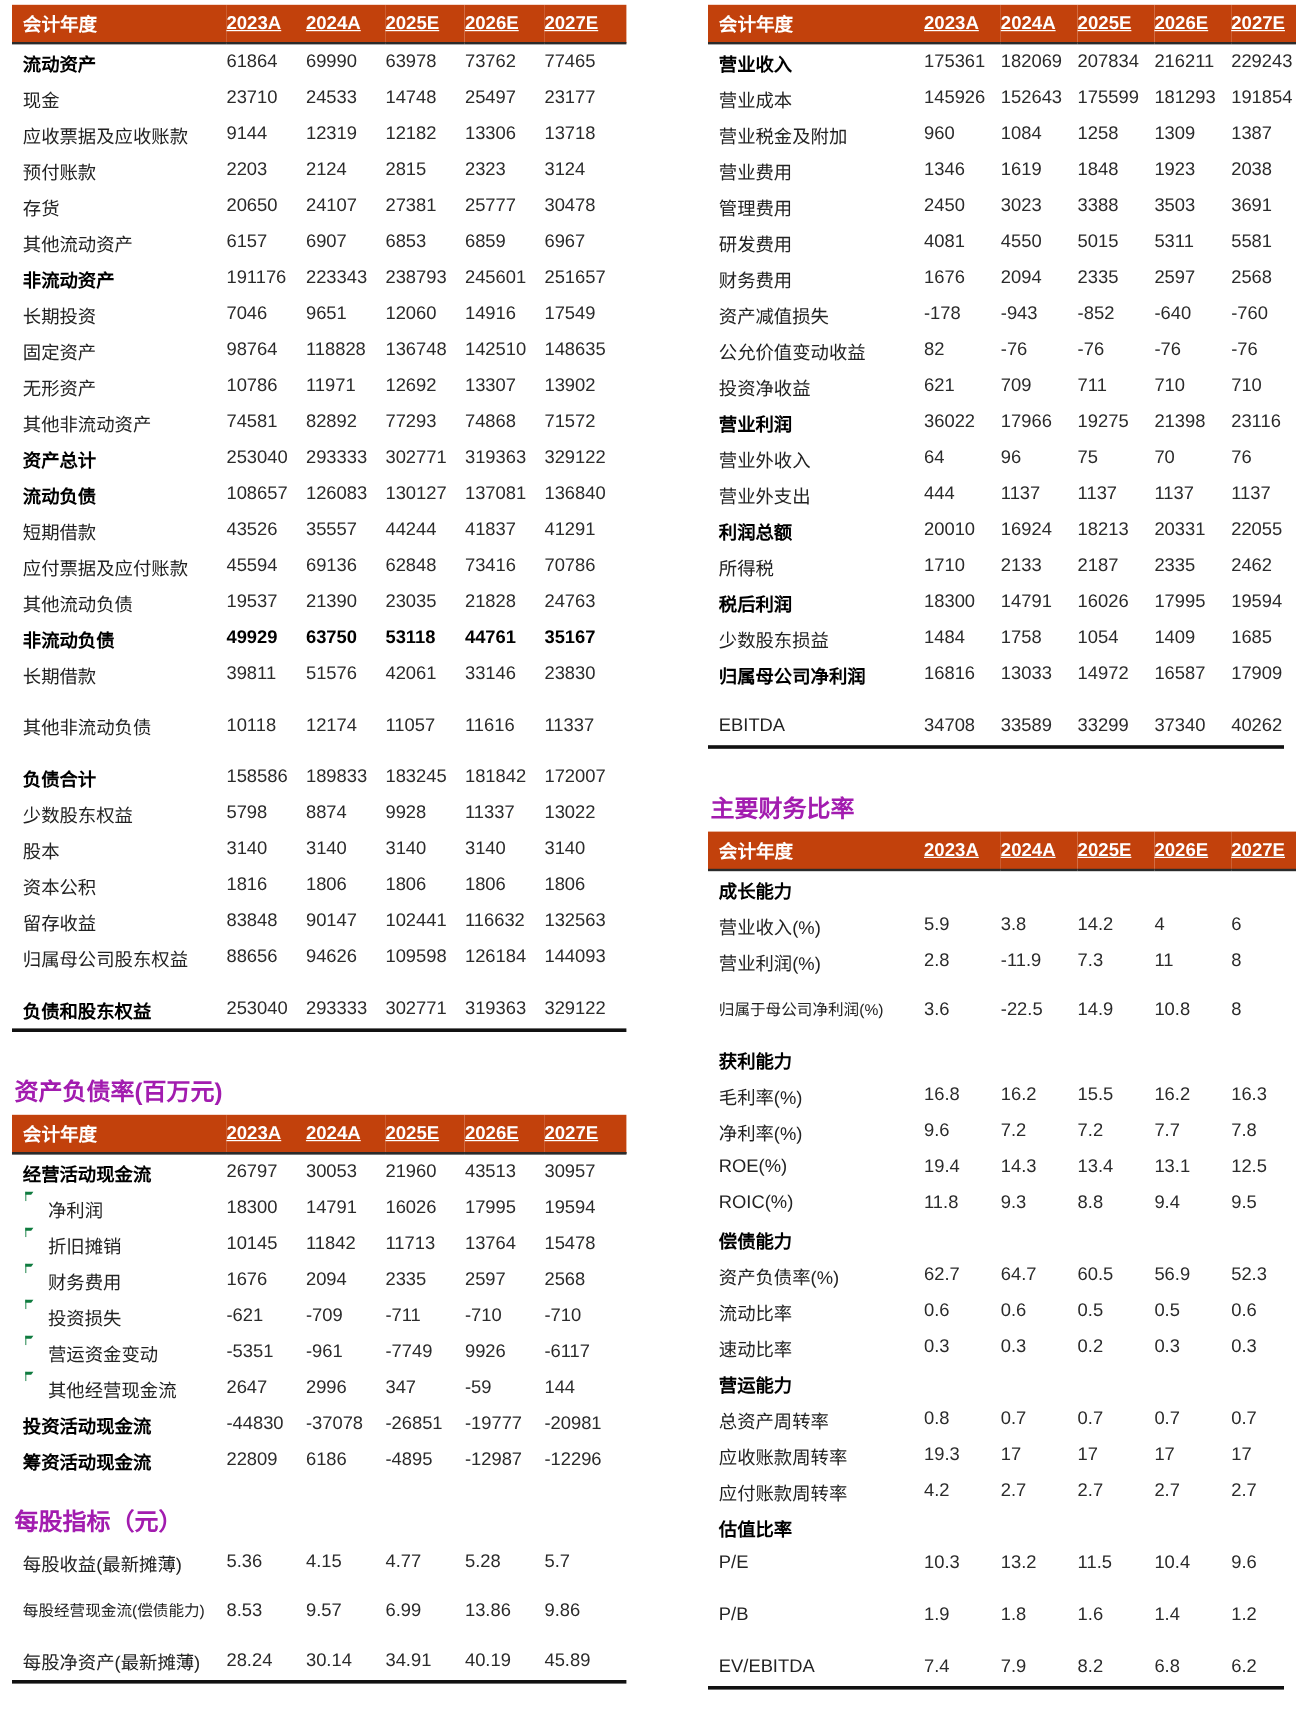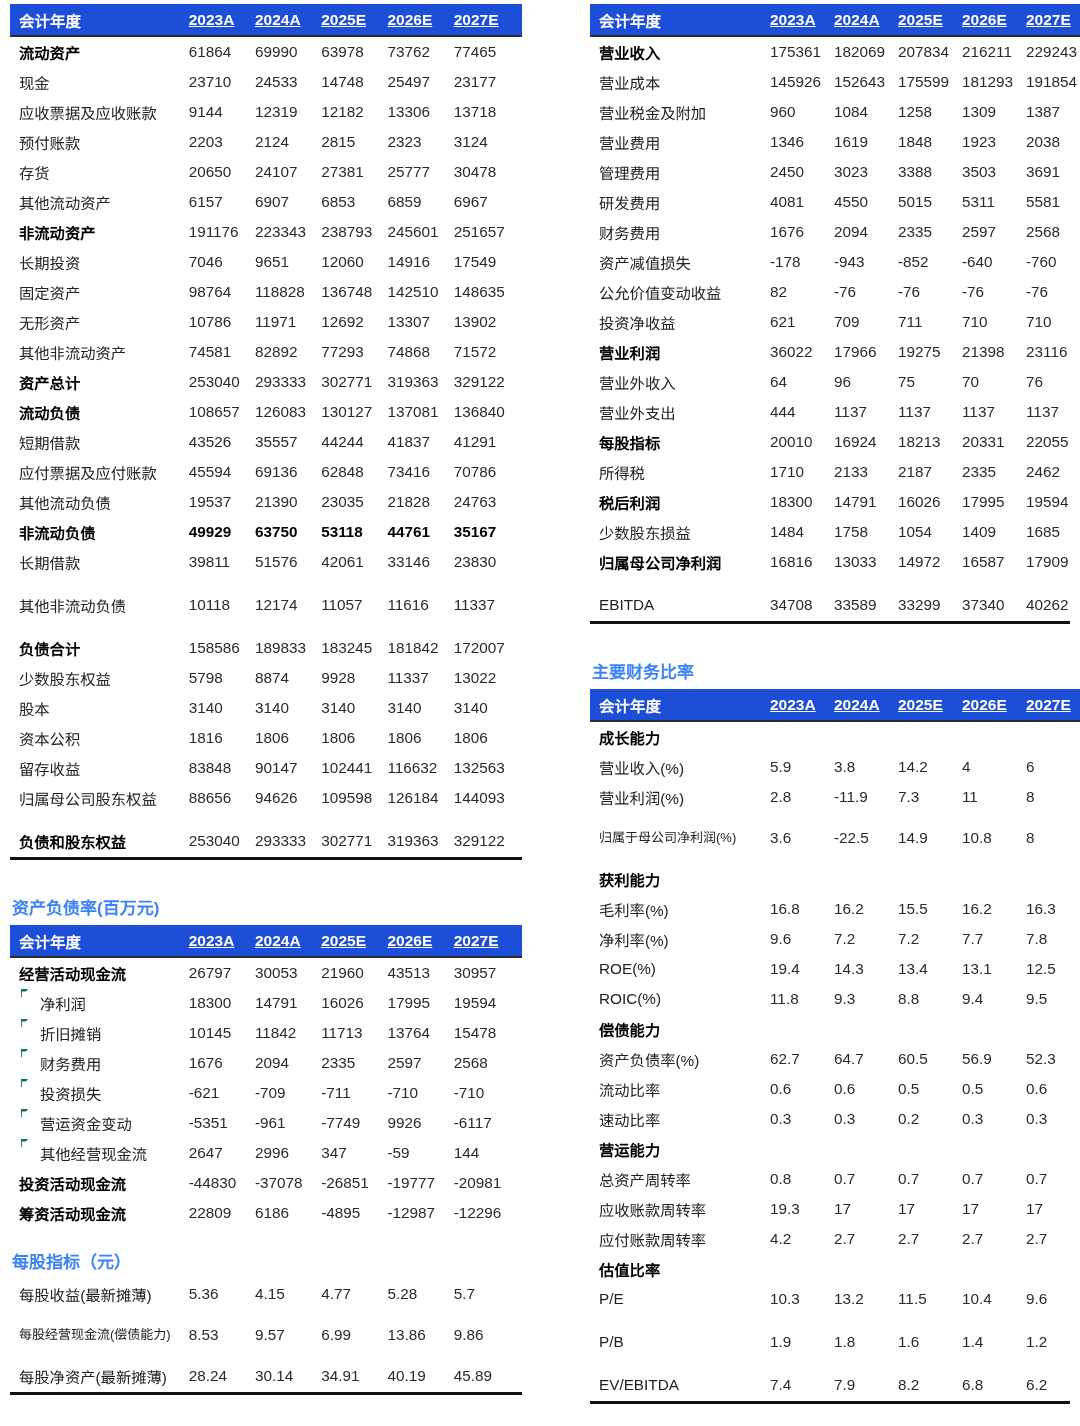--- a/index.html
+++ b/index.html
@@ -33,38 +33,38 @@
   .col-right {
     width: 548px;
     padding-left: 68px;
   }
 
   
   .block {
     width: 100%;
   }
   .block-title {
-    font-size: 17px;
+    font-size: 20px;
     font-weight: bold;
-    color: #3b82f6;
+    color: #a21caf;
     margin: 0 0 6px 2px;
     letter-spacing: 0px;
   }
   table.fin {
     border-collapse: collapse;
     width: 100%;
     table-layout: fixed;
   }
   table.fin th, table.fin td {
     padding: 0;
     margin: 0;
   }
   
   tr.hdr {
-    background: #1d4ed8;
+    background: #c2410c;
     border-bottom: 2px solid #2b2b2b;
   }
   tr.hdr th {
     color: #ffffff;
     font-size: 15.5px;
     font-weight: bold;
     height: 31px;
     vertical-align: middle;
     text-align: left;
     white-space: nowrap;
@@ -711,21 +711,21 @@
             </tr>
             <tr class="row">
               <td class="lbl">营业外支出</td>
               <td class="num">444</td>
               <td class="num">1137</td>
               <td class="num">1137</td>
               <td class="num">1137</td>
               <td class="num">1137</td>
             </tr>
             <tr class="row bold">
-              <td class="lbl">每股指标</td>
+              <td class="lbl">利润总额</td>
               <td class="num">20010</td>
               <td class="num">16924</td>
               <td class="num">18213</td>
               <td class="num">20331</td>
               <td class="num">22055</td>
             </tr>
             <tr class="row">
               <td class="lbl">所得税</td>
               <td class="num">1710</td>
               <td class="num">2133</td>

